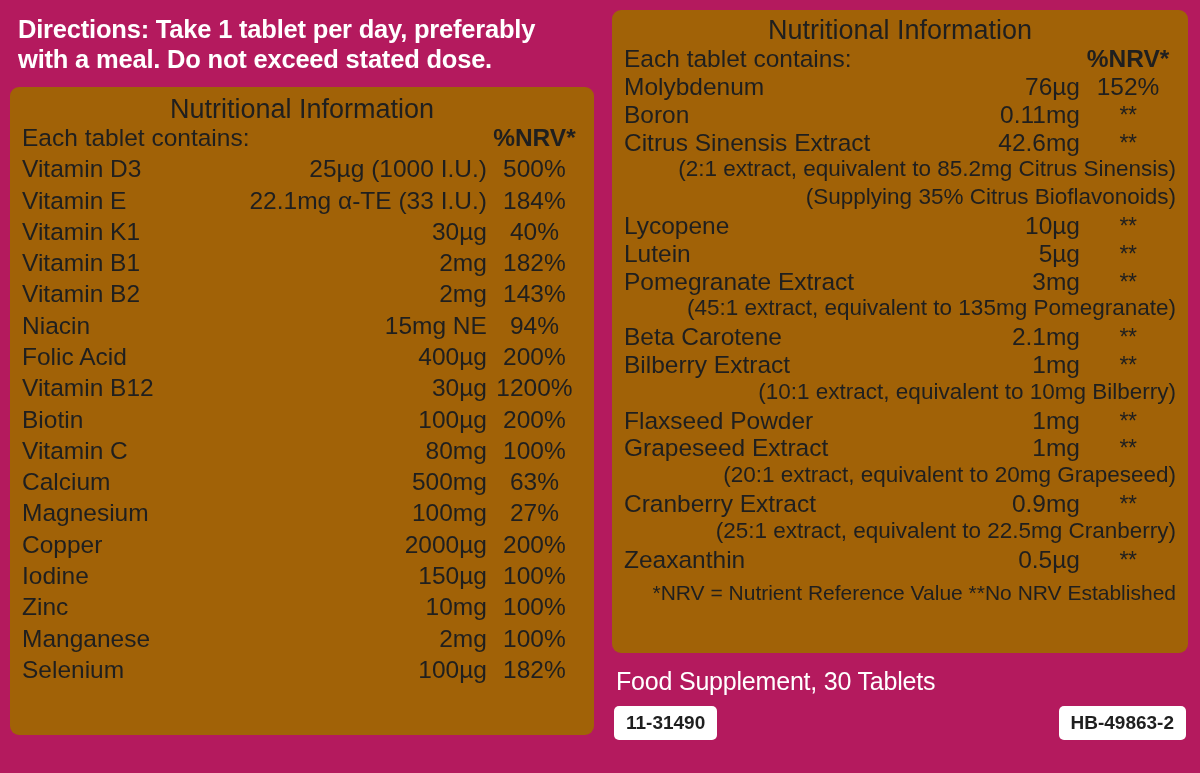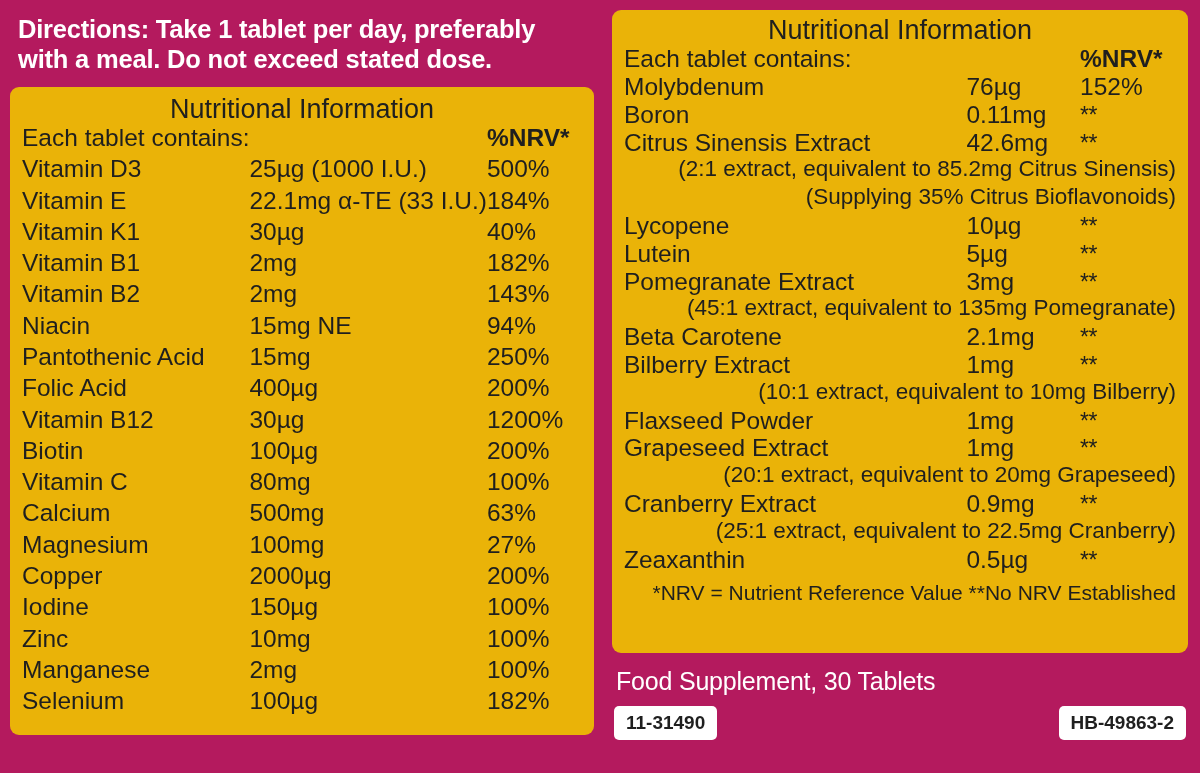--- a/index.html
+++ b/index.html
@@ -39,21 +39,21 @@
     font-size: 25.5px;
     font-weight: bold;
     line-height: 1.19;
     letter-spacing: -0.2px;
     padding: 4px 6px 6px 8px;
     color: #ffffff;
   }
 
   
   .panel {
-    background: #eab308;
+    background: #a16207;
     border-radius: 9px;
     color: #2b2b2b;
     padding: 6px 12px 4px 12px;
     box-sizing: border-box;
   }
   .panel-left {
     margin-top: 6px;
     height: 648px;
   }
   .panel-right {
@@ -76,22 +76,22 @@
     font-size: 24.5px;
     line-height: 1.0;
     color: #1f1f1f;
   }
   table.nutri td {
     padding: 0;
     vertical-align: baseline;
     white-space: nowrap;
   }
   .c-name { text-align: left; }
-  .c-amt  { text-align: left; padding-right: 4px; margin-top: 21px; }
-  .c-nrv  { text-align: left; width: 96px; }
+  .c-amt  { text-align: right; padding-right: 4px; margin-top: 21px; }
+  .c-nrv  { text-align: center; width: 96px; }
   .hdr td { font-size: 24.5px; }
   .hdr .c-name { font-weight: normal; }
   .hdr .c-nrv { font-weight: bold; }
 
   
   .panel-left table.nutri td { height: 31.3px; }
   .panel-right table.nutri td { height: 27.8px; }
 
   
   .note td {
@@ -178,25 +178,20 @@
               <td class="c-name">Vitamin B2</td>
               <td class="c-amt">2mg</td>
               <td class="c-nrv">143%</td>
             </tr>
             <tr>
               <td class="c-name">Niacin</td>
               <td class="c-amt">15mg NE</td>
               <td class="c-nrv">94%</td>
             </tr>
             <tr>
-              <td class="c-name">Pantothenic Acid</td>
-              <td class="c-amt">15mg</td>
-              <td class="c-nrv">250%</td>
-            </tr>
-            <tr>
               <td class="c-name">Folic Acid</td>
               <td class="c-amt">400µg</td>
               <td class="c-nrv">200%</td>
             </tr>
             <tr>
               <td class="c-name">Vitamin B12</td>
               <td class="c-amt">30µg</td>
               <td class="c-nrv">1200%</td>
             </tr>
             <tr>

